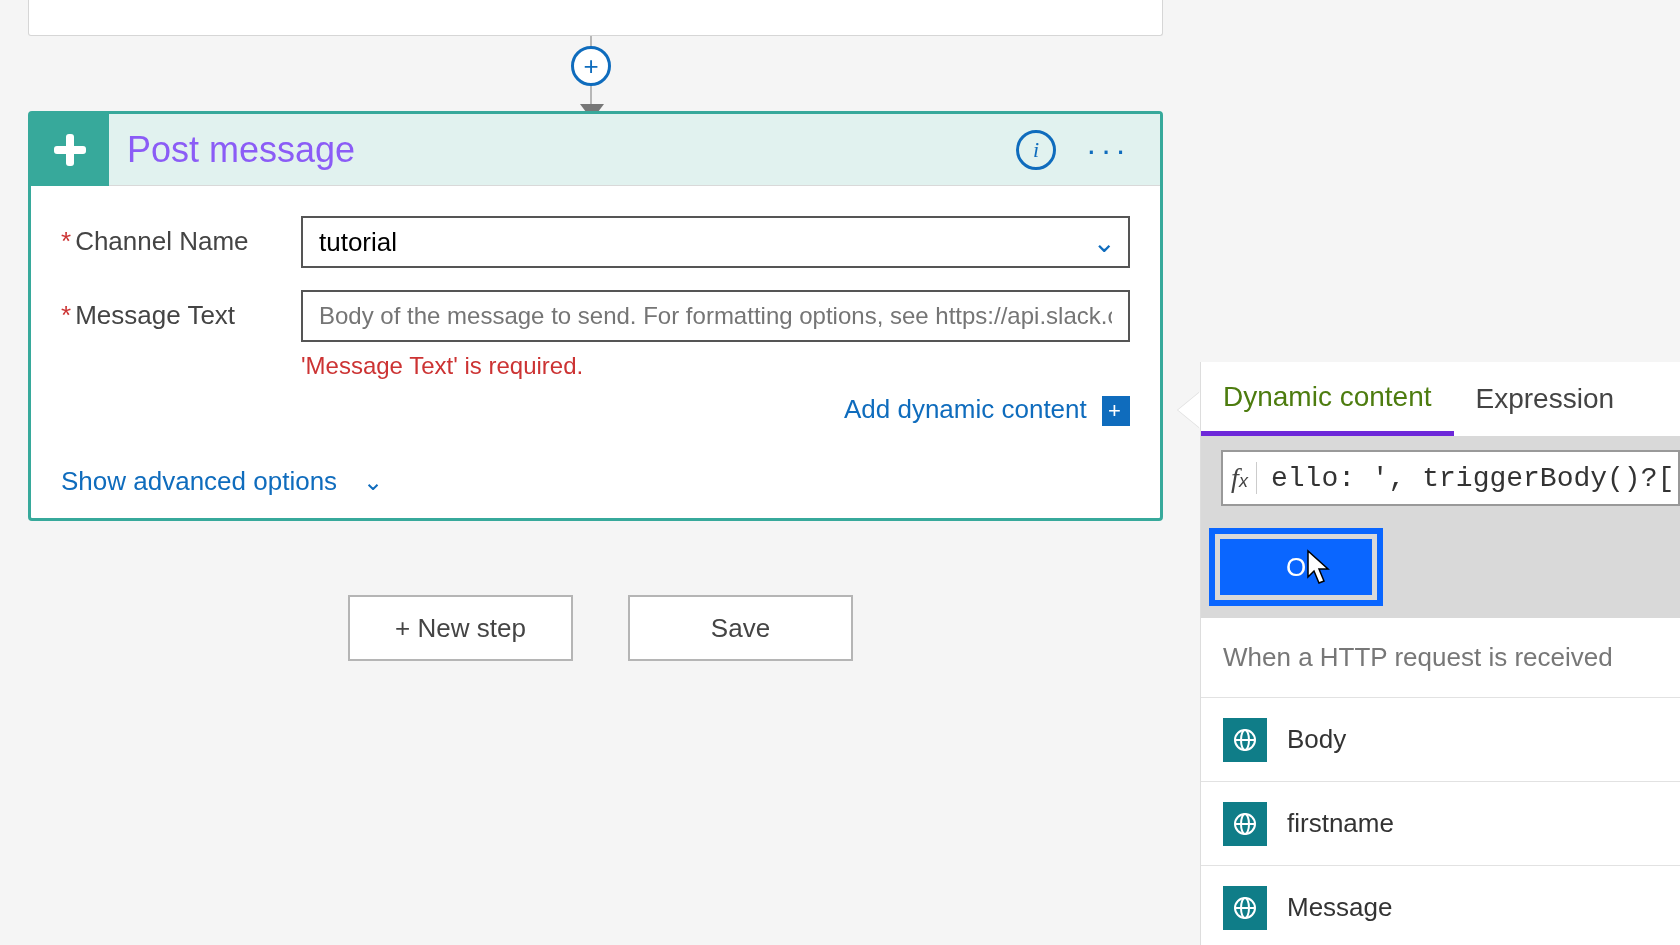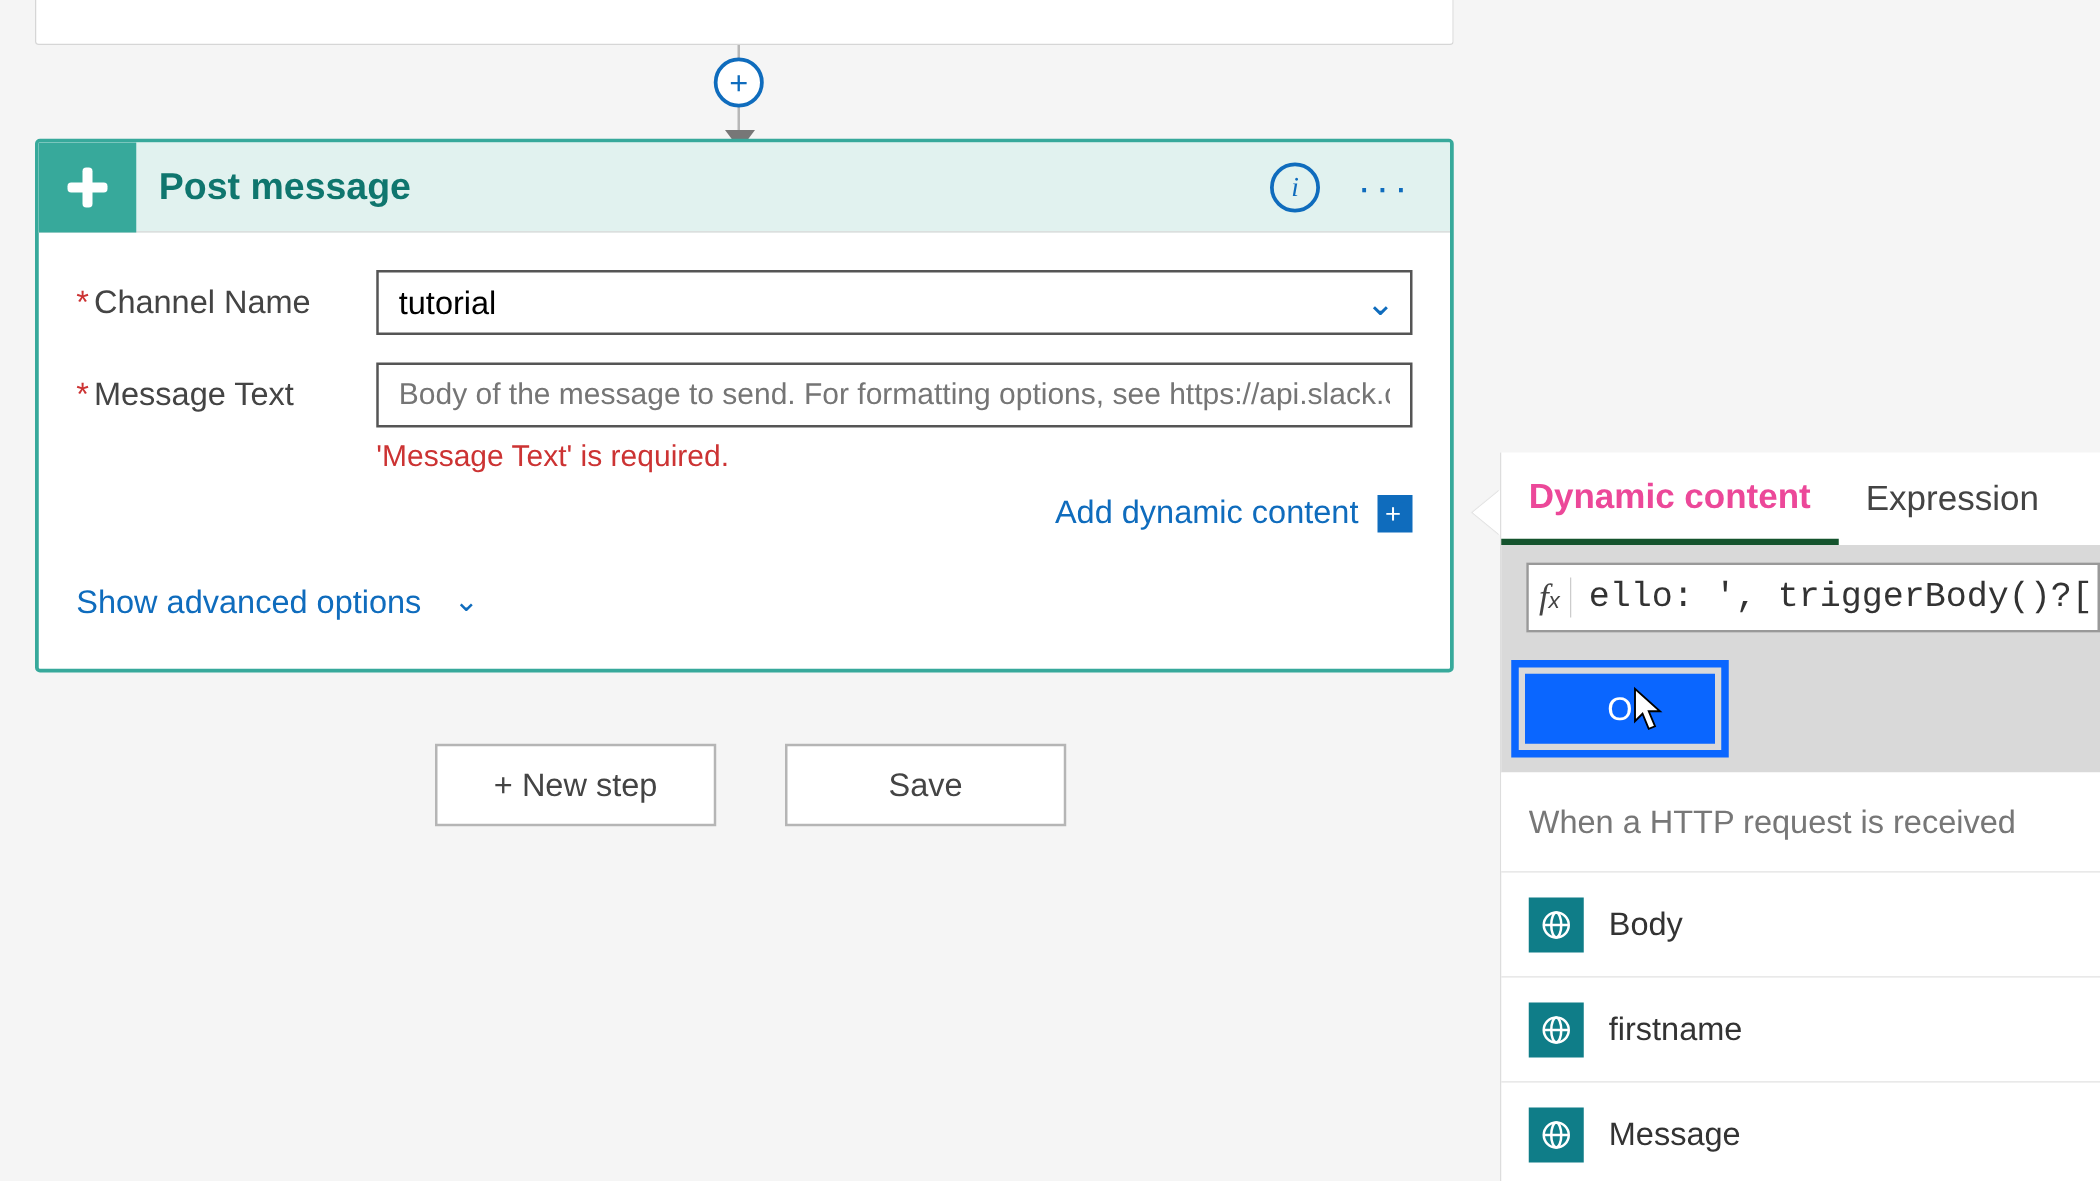--- a/index.html
+++ b/index.html
@@ -11,26 +11,26 @@
     
     .connector { position: absolute; left: 590px; top: 36px; width: 2px; height: 74px; background: #b7b7b7; }
     .plus-circle { position: absolute; left: 571px; top: 46px; width: 40px; height: 40px; border-radius: 50%; background: #fff; border: 3px solid #0f6cbd; color: #0f6cbd; display: flex; align-items: center; justify-content: center; font-size: 26px; line-height: 1; }
     .arrowhead { position: absolute; left: 580px; top: 104px; width: 0; height: 0; border-left: 12px solid transparent; border-right: 12px solid transparent; border-top: 16px solid #777; }
 
     
     .card { position: absolute; left: 28px; top: 111px; width: 1135px; background: #fff; border: 3px solid #37a99b; border-radius: 4px; }
     .card-header { display: flex; align-items: center; height: 72px; background: #e1f2ef; border-bottom: 1px solid #d9d9d9; }
     .card-icon-box { width: 78px; height: 72px; background: #37a99b; display: flex; align-items: center; justify-content: center; }
     .slack-icon { width: 44px; height: 44px; }
-    .card-title { font-size: 30px; font-weight: 700; color: #0f766e; margin-left: 18px; flex: 1; }
+    .card-title { font-size: 36px; font-weight: 400; color: #8b5cf6; margin-left: 18px; flex: 1; }
     .header-right { display: flex; align-items: center; gap: 30px; margin-right: 30px; }
     .info-btn { width: 40px; height: 40px; border: 3px solid #0f6cbd; border-radius: 50%; color: #0f6cbd; display: flex; align-items: center; justify-content: center; font-size: 22px; font-family: Georgia, serif; font-style: italic; cursor: pointer; }
     .more-btn { color: #0f6cbd; font-size: 32px; letter-spacing: 4px; cursor: pointer; line-height: 1; }
 
-    .card-body { padding: 30px 30px 38px 30px; }
+    .card-body { padding: 30px 30px 21px 30px; }
     .row { display: flex; align-items: flex-start; margin-bottom: 22px; }
     .label-col { width: 240px; padding-top: 10px; font-size: 26px; color: #444; }
     .required { color: #c33; margin-right: 4px; }
     .input-col { flex: 1; }
     .d-select { position: relative; }
     .d-select-input { width: 100%; height: 52px; border: 2px solid #555; padding: 0 48px 0 16px; font-size: 26px; background: #fff; }
     .chev { position: absolute; right: 14px; top: 10px; color: #0f6cbd; font-size: 28px; pointer-events: none; }
     .d-text { width: 100%; height: 52px; border: 2px solid #555; padding: 0 16px; font-size: 24px; color: #777; background: #fff; }
     .error-text { color: #c33; font-size: 24px; margin-top: 10px; }
     .add-dc { text-align: right; margin-top: 14px; font-size: 26px; }
@@ -40,21 +40,21 @@
     .adv-chev { font-size: 24px; }
 
     
     .footer-btns { position: absolute; left: 348px; top: 595px; display: flex; gap: 55px; }
     .f-btn { min-width: 225px; height: 66px; border: 2px solid #b5b5b5; background: #fff; font-size: 26px; color: #444; display: flex; align-items: center; justify-content: center; cursor: pointer; }
 
     
     .dc-panel { position: absolute; right: 0; top: 362px; width: 480px; background: #fff; border-left: 1px solid #ddd; }
     .dc-tabs { display: flex; height: 74px; align-items: center; }
     .dc-tab { padding: 0 22px; font-size: 28px; color: #444; height: 100%; display: flex; align-items: center; cursor: pointer; }
-    .dc-tab.active { color: #ec4899; border-bottom: 5px solid #14532d; font-weight: bold; }
+    .dc-tab.active { color: #4d7c0f; border-bottom: 5px solid #6d28d9; }
     .fx-row-outer { background: #d9d9d9; padding: 14px 0; }
     .fx-row { display: flex; align-items: center; background: #fff; border: 2px solid #999; margin-left: 20px; height: 56px; }
     .fx-label { width: 34px; text-align: center; font-family: Georgia, serif; font-style: italic; font-size: 28px; color: #444; border-right: 1px solid #ccc; }
     .fx-input { flex: 1; padding-left: 14px; font-family: "Courier New", monospace; font-size: 28px; color: #333; white-space: nowrap; overflow: hidden; }
     .ok-row { background: #d9d9d9; padding: 8px 0 12px 0; }
     .ok-highlight { margin-left: 8px; border: 6px solid #0a66ff; width: 174px; height: 78px; display: flex; align-items: center; justify-content: center; }
     .ok-btn { width: 152px; height: 56px; background: #0a66ff; color: #fff; font-size: 26px; display: flex; align-items: center; justify-content: center; position: relative; }
     .cursor-svg { position: absolute; left: 84px; top: 10px; }
     .dc-section-head { padding: 24px 22px; font-size: 26px; color: #777; background: #fff; }
     .dc-item { display: flex; align-items: center; height: 84px; border-top: 1px solid #e2e2e2; padding: 0 22px; cursor: pointer; }

